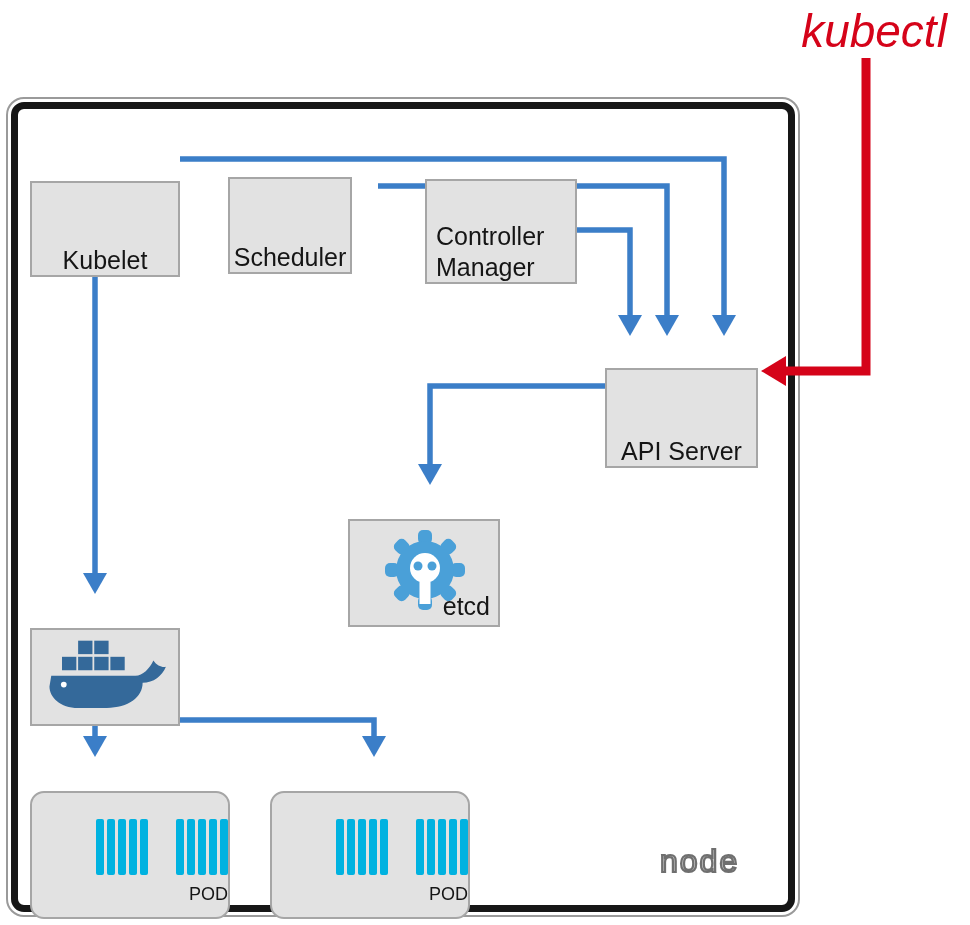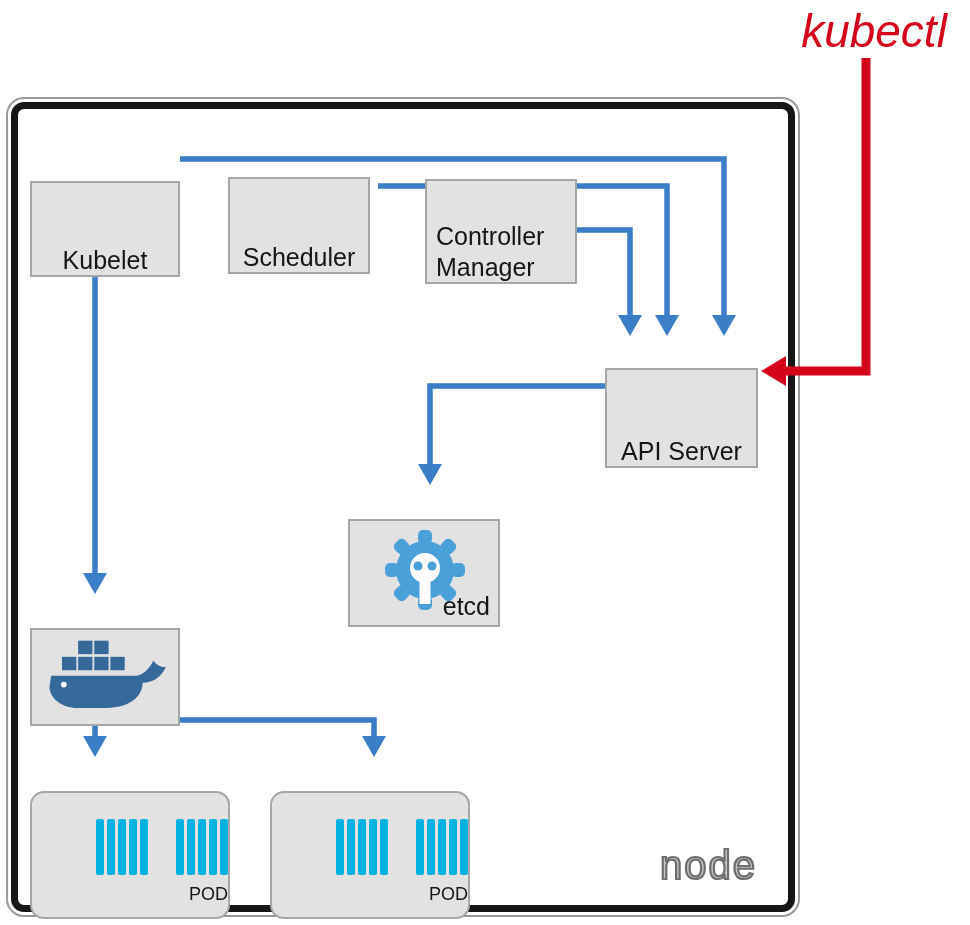--- a/index.html
+++ b/index.html
@@ -12,41 +12,41 @@
                 border: 2px solid #9a9a9a; border-radius: 18px; z-index: 1; }
   #node-inner { position: absolute; inset: 3px; border: 7px solid #161616; border-radius: 13px; }
 
   
   .box { position: absolute; background: var(--box-fill, #e2e2e2);
          border: 2px solid var(--box-border, #a6a6a6);
          display: flex; align-items: flex-end; justify-content: center;
          font-size: 25px; color: #151515; z-index: 3; margin-top: 31px; }
 
   #kubelet-box   { left: 30px;  top: 150px; width: 150px; height: 96px; }
-  #scheduler-box { left: 228px; top: 146px; width: 142px; height: 97px; }
+  #scheduler-box { left: 228px; top: 146px; width: 124px; height: 97px; }
   #cm-box        { left: 425px; top: 148px; width: 152px; height: 105px;
                    justify-content: flex-start; padding-left: 9px; line-height: 1.22; }
   #api-box       { left: 605px; top: 337px; width: 153px; height: 100px; }
   #etcd-box      { left: 348px; top: 488px; width: 152px; height: 108px; }
   #docker-box    { left: 30px;  top: 597px; width: 150px; height: 98px; }
 
   #etcd-box .gear  { position: absolute; left: 34px; top: 8px; }
   #etcd-box .label { position: absolute; right: 8px; bottom: 4px; font-size: 25px; }
 
   .pod { border-radius: 14px; flex-direction: column; gap: 9px; padding-top: 13px; }
   #pod1-box { left: 30px;  top: 760px; width: 200px; height: 128px; }
   #pod2-box { left: 270px; top: 760px; width: 200px; height: 128px; }
   .pod .icons { display: flex; gap: 28px; }
   .pod .label { font-size: 18px; }
 
   #kubectl { position: absolute; left: 778px; top: 4px; width: 192px; text-align: center;
              font-size: 46px; font-weight: normal; font-style: italic;
              color: var(--kubectl-red, #d50319); z-index: 7; }
 
-  #node-label { position: absolute; left: 660px; top: 843px; font-size: 40px; letter-spacing: 2px;
+  #node-label { position: absolute; left: 660px; top: 843px; font-size: 32px; letter-spacing: 2px;
                 color: #c6c6c6; -webkit-text-stroke: 2.2px #6f6f6f; z-index: 2; }
 
   svg.lines    { position: absolute; left: 0; top: 0; z-index: 2; }
   svg.redlines { position: absolute; left: 0; top: 0; z-index: 6; }
   .bl { fill: none; stroke: var(--arrow-blue, #3b7ec8); stroke-width: 5.5px; }
   .bh { fill: var(--arrow-blue, #3b7ec8); stroke: none; }
   .rl { fill: none; stroke: var(--kubectl-red, #d50319); stroke-width: 9px; }
   .rh { fill: var(--kubectl-red, #d50319); stroke: none; }
 
   .cbar  { fill: var(--container-cyan, #00b2e0); }

